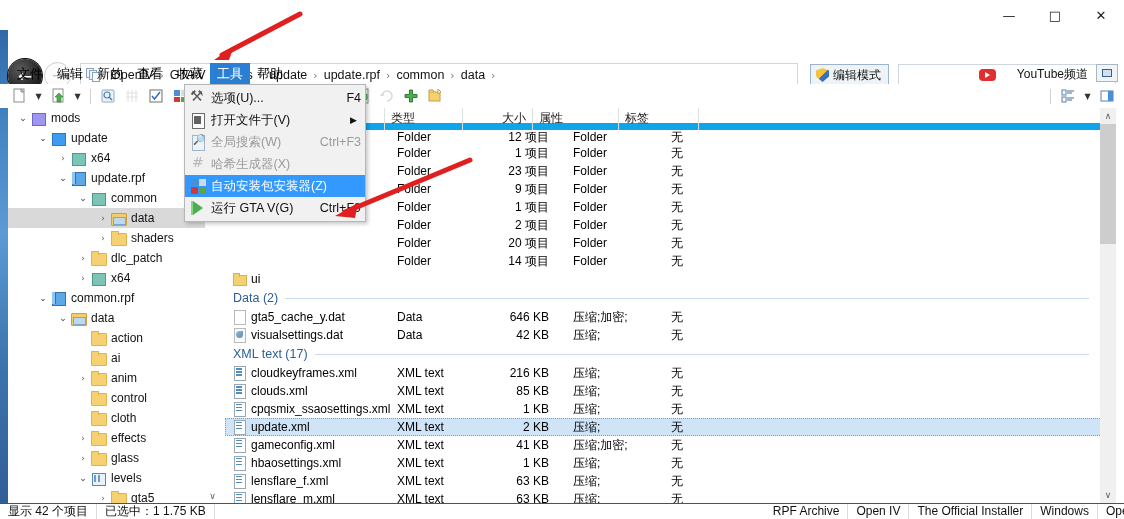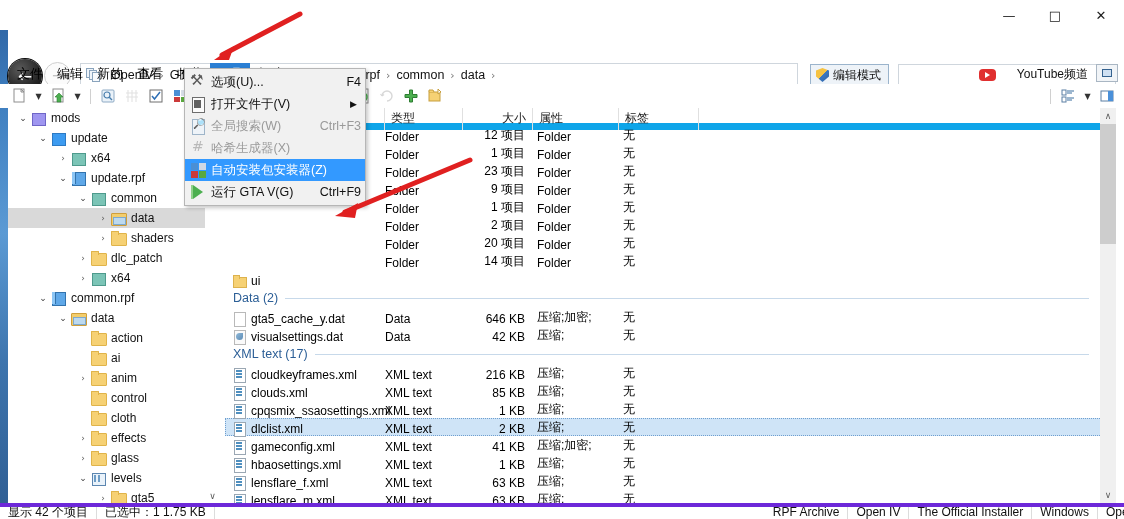--- a/index.html
+++ b/index.html
@@ -203,21 +203,21 @@
 
   
   .listview { position:absolute; left:225px; top:108px; width:891px; height:395px;
     background:#fff; overflow:hidden; }
   .lv-head { display:flex; height:22px; border-bottom:7px solid #0ea5e9; }
   .lv-th {
     font-size:12px; color:#1a1a1a; padding:2px 6px 0 6px; height:22px;
     border-right:1px solid #e0e0e0; display:flex; align-items:flex-start;
   }
   .lv-th.num { justify-content:flex-end; }
-  .row { display:flex; height:18px; align-items:flex-end; font-size:12px; }
+  .row { display:flex; height:18px; align-items:center; font-size:12px;gap:12px; }
   .row.sel { background:#cfe4f7; outline:1px dotted #6f9fcf; outline-offset:-1px; }
   .c-name { width:160px; display:flex; align-items:center; gap:5px; padding-left:8px; }
   .c-type { width:78px; }
   .c-size { width:70px; text-align:right; padding-right:8px; }
   .c-attr { width:86px; padding-left:4px; }
   .c-tag  { width:80px; padding-left:4px; }
 
   
   .fi { width:13px; height:14px; position:relative; flex:none; }
   .fi-folder:before { content:""; position:absolute; left:0; top:3px; width:12px; height:9px;
@@ -246,21 +246,21 @@
 
   
   .lv-sb { position:absolute; right:0; top:0; width:16px; height:395px; background:#f0f0f0; }
   .lv-sb .arrow { width:16px; height:16px; display:flex; align-items:center; justify-content:center;
     font-size:9px; color:#5b5b5b; font-family:"DejaVu Sans", sans-serif; }
   .lv-sb .arrow.dn { position:absolute; bottom:0; }
   .lv-sb .thumb { position:absolute; left:0; top:16px; width:16px; height:120px; background:#cdcdcd; }
 
   
   .dropdown {
-    position:absolute; left:184px; top:68px; width:182px;
+    position:absolute; left:184px; top:84px; width:182px;
     background:#f1f1f1; border:1px solid #b6b6b6; box-shadow:2px 2px 4px rgba(0,0,0,.22);
     padding:2px 0; z-index:40;
   }
   .mrow { height:22px; display:flex; align-items:center; font-size:12.5px; color:#111; position:relative; }
   .mrow.hl { background:#3399ff; color:#fff; }
   .mrow.dis { color:#9a9a9a; }
   .m-ic { width:26px; height:22px; display:flex; align-items:center; justify-content:center; flex:none; }
   .m-lbl { flex:1; white-space:nowrap; }
   .m-key { padding-right:4px; color:inherit; white-space:nowrap; }
   .m-arrow { padding-right:8px; font-size:9px; font-family:"DejaVu Sans", sans-serif; }
@@ -291,21 +291,21 @@
     border-left:10px solid #4caf50; border-top:7px solid transparent; border-bottom:7px solid transparent; }
   .mi-play:after { content:""; position:absolute; left:1px; top:1px; width:2px; height:14px;
     background:#8fd08a; }
 
   
   .arrows { position:absolute; inset:0; pointer-events:none; z-index:60; }
 
   
   .statusbar {
     position:absolute; left:0; bottom:0; width:1124px; height:16px;
-    background:#fff; border-top:4px solid #6d28d9; display:flex; align-items:center;
+    background:#fff; border-top:1px solid #6d28d9; display:flex; align-items:center;
     font-size:12px; color:#111; overflow:hidden;
   }
   .sb-cell { padding:0 8px; border-right:1px solid #dcdcdc; height:16px; line-height:15px; white-space:nowrap; }
   .sb-cell.noborder { border-right:0; }
 </style>
 </head>
 <body>
 
 <div class="app">
 
@@ -735,21 +735,21 @@
             <span>cpqsmix_ssaosettings.xml</span>
           </div>
           <div class="c-type">XML text</div>
           <div class="c-size">1 KB</div>
           <div class="c-attr">压缩;</div>
           <div class="c-tag">无</div>
         </div>
         <div class="row sel">
           <div class="c-name">
             <span class="fi fi-xml"></span>
-            <span>dlclist.xml</span>
+            <span>update.xml</span>
           </div>
           <div class="c-type">XML text</div>
           <div class="c-size">2 KB</div>
           <div class="c-attr">压缩;</div>
           <div class="c-tag">无</div>
         </div>
         <div class="row">
           <div class="c-name">
             <span class="fi fi-xml"></span>
             <span>gameconfig.xml</span>

